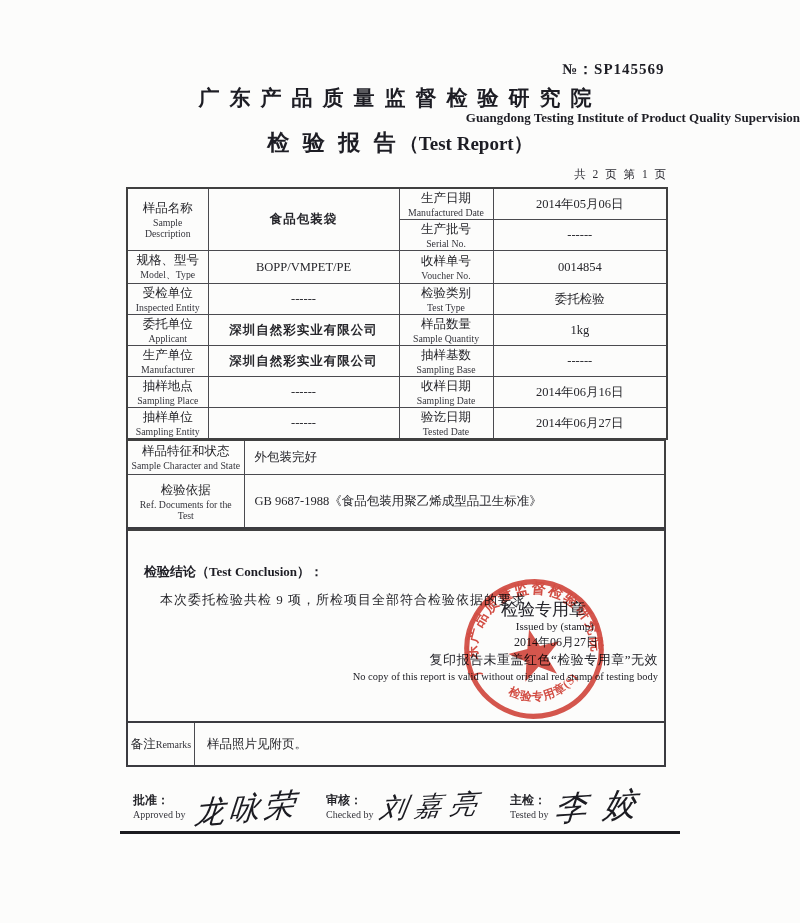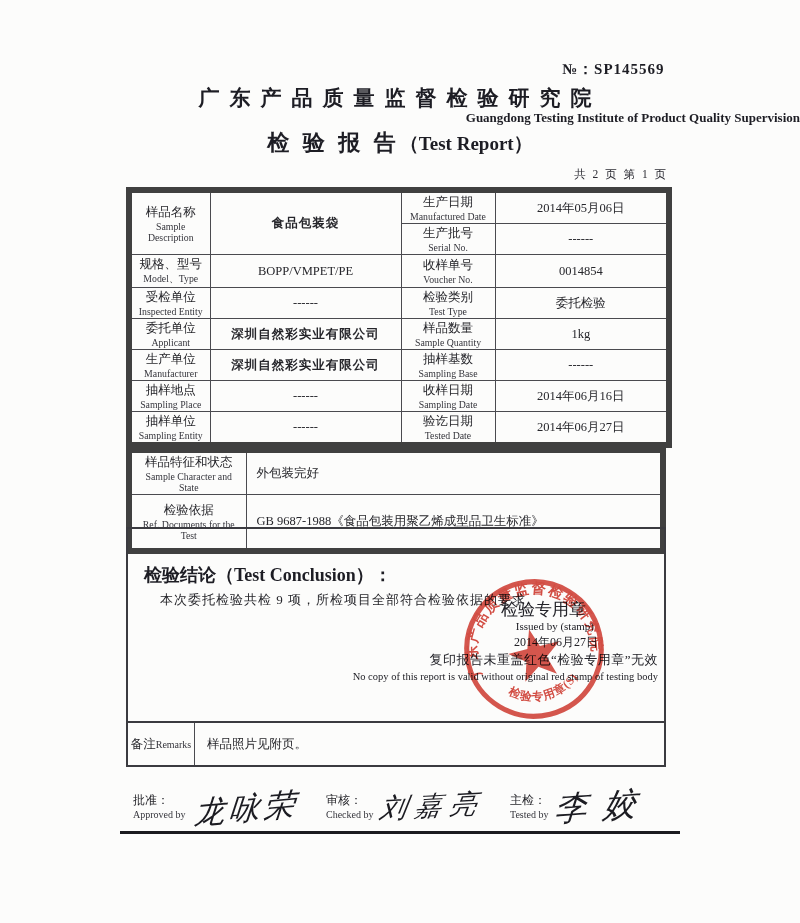--- a/index.html
+++ b/index.html
@@ -18,54 +18,54 @@
             font-size:13px; font-weight:bold; color:#1d1d24; }
   .report-title { position:absolute; top:128px; left:0; width:100%; text-align:center;
             font-size:22px; font-weight:bold; letter-spacing:4px; color:#1d1d24; }
   .page-info { position:absolute; top:167px; left:0; width:668px; text-align:right;
             font-size:11.5px; letter-spacing:2px; color:#2b2b33; }
 
   
   .tbl-wrap { position:absolute; left:126px; top:187px; width:540px; }
   table { border-collapse:collapse; width:100%; table-layout:fixed; }
   td { border:1px solid #4a4a4f; vertical-align:middle; text-align:center; padding:1px 3px; }
-  .tbl-main, .tbl-sub { border:6px solid #404040; }
+  .tbl-main, .tbl-sub { border:2px solid #404040; }
   .tbl-sub { margin-top:-1px; }
   tr.h31 { height:31px; } tr.h34 { height:34px; } tr.h56 { height:56px; }
   .lab .cn { font-size:12.5px; color:#26262b; }
   .lab .en { font-size:9.8px; color:#35353c; }
   .val { font-size:12.5px; color:#26262b; }
   .val.bold { font-weight:bold; letter-spacing:1px; }
   .val.left { text-align:left; padding-left:10px; }
 
   
   .conclusion-box { position:absolute; left:126px; top:527px; width:540px; height:240px;
             border:2px solid #3b3b40; }
-  .conclusion-heading { position:absolute; left:16px; top:34px; font-size:18px; font-weight:bold; color:#1d1d24; }
+  .conclusion-heading { position:absolute; left:16px; top:34px; font-size:13px; font-weight:bold; color:#1d1d24; }
   .conclusion-body { position:absolute; left:32px; top:62px; font-size:13px; color:#26262b; letter-spacing:1px; }
   .stamp-text { position:absolute; right:6px; top:72px; text-align:right; z-index:2; color:#222228; }
   .stamp-text .l1 { font-size:17px; margin-right:72px; line-height:17px; }
   .stamp-text .l2 { font-size:11px; margin-right:64px; line-height:16px; }
   .stamp-text .l3 { font-size:12px; margin-right:60px; line-height:17px; }
   .stamp-text .l4 { font-size:13px; margin-right:0; line-height:18px; letter-spacing:0.5px; }
   .stamp-text .l5 { font-size:10.5px; margin-right:0; line-height:16px; }
   .seal { position:absolute; left:333px; top:47px; width:146px; height:146px; z-index:3;
           transform:rotate(-14deg); opacity:0.88; mix-blend-mode:multiply; }
   .remarks-row { position:absolute; left:-2px; right:-2px; bottom:-2px; height:46px;
           border:2px solid #3b3b40; display:flex; }
   .remarks-label { width:67px; border-right:1px solid #4a4a4f; display:flex; flex-direction:row;
           align-items:center; justify-content:center; }
   .remarks-label .cn { font-size:12.5px; } .remarks-label .en { font-size:10px; color:#35353c; }
   .remarks-value { flex:1; display:flex; align-items:center; padding-left:12px; font-size:12.5px; }
 
   
   .sig-area { position:absolute; top:792px; left:0; width:800px; height:40px; }
   .sig-group { position:absolute; display:flex; align-items:flex-start; }
   .sig-g1 { left:133px; } .sig-g2 { left:326px; } .sig-g3 { left:510px; }
-  .sig-label .cn { font-size:12px; font-weight:normal; }
+  .sig-label .cn { font-size:12px; font-weight:bold; }
   .sig-label .en { font-size:10px; color:#35353c; }
   .sig-name { font-style:italic; color:#1c1c22; white-space:nowrap;
           font-family:"DejaVu Serif","Liberation Serif",serif; }
   .sig-g1 .sig-name { font-size:31px; transform:rotate(-5deg) skewX(-10deg); margin:-4px 0 0 8px; letter-spacing:4px; }
   .sig-g2 .sig-name { font-size:27px; transform:rotate(-3deg) skewX(-12deg); margin:-4px 0 0 6px; letter-spacing:8px; }
   .sig-g3 .sig-name { font-size:33px; transform:rotate(-4deg) skewX(-8deg); margin:-8px 0 0 6px; letter-spacing:16px; }
 
   
   .footer-rule { position:absolute; left:120px; top:831px; width:560px; height:2.5px; background:#1b1b1f; }
   .footer-line { position:absolute; left:120px; top:840px; width:562px; font-size:11.3px; color:#2b2b33;

